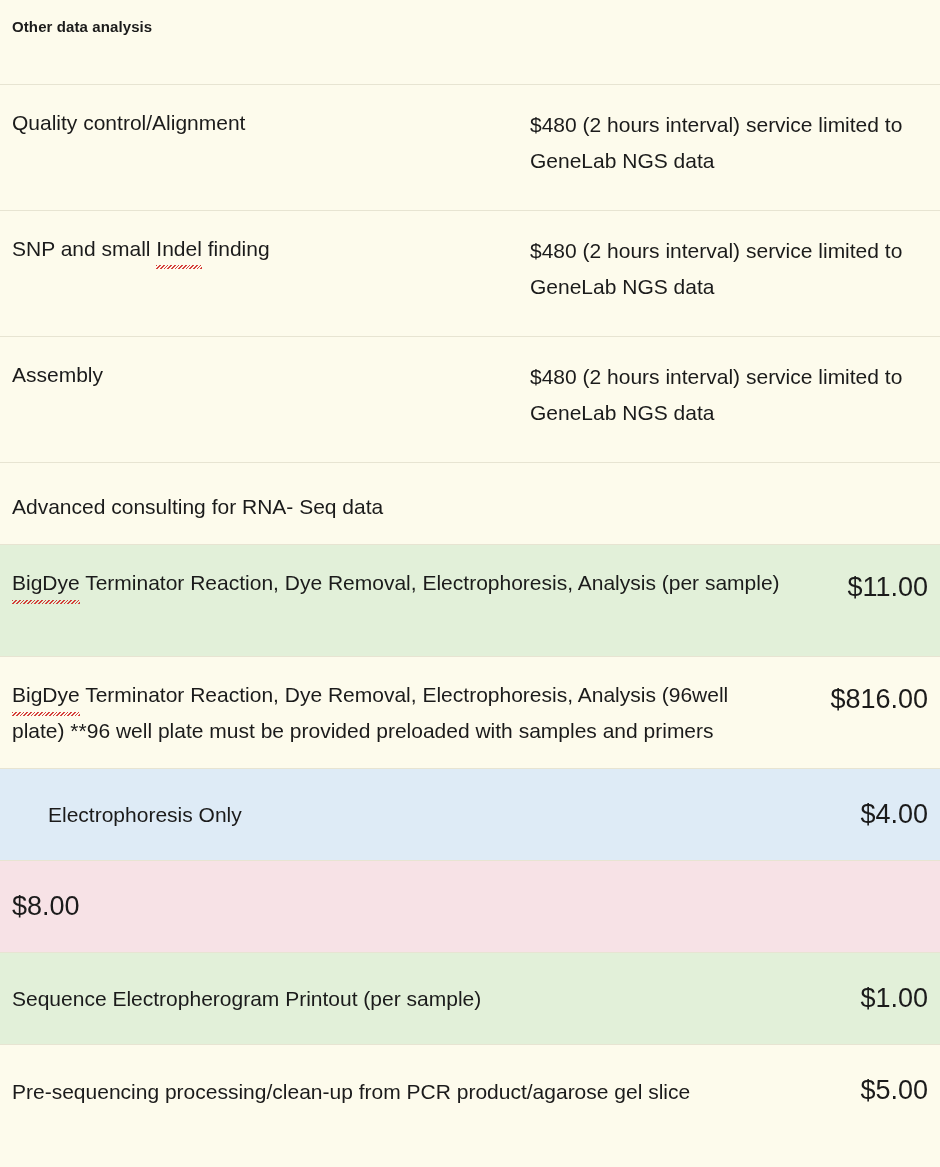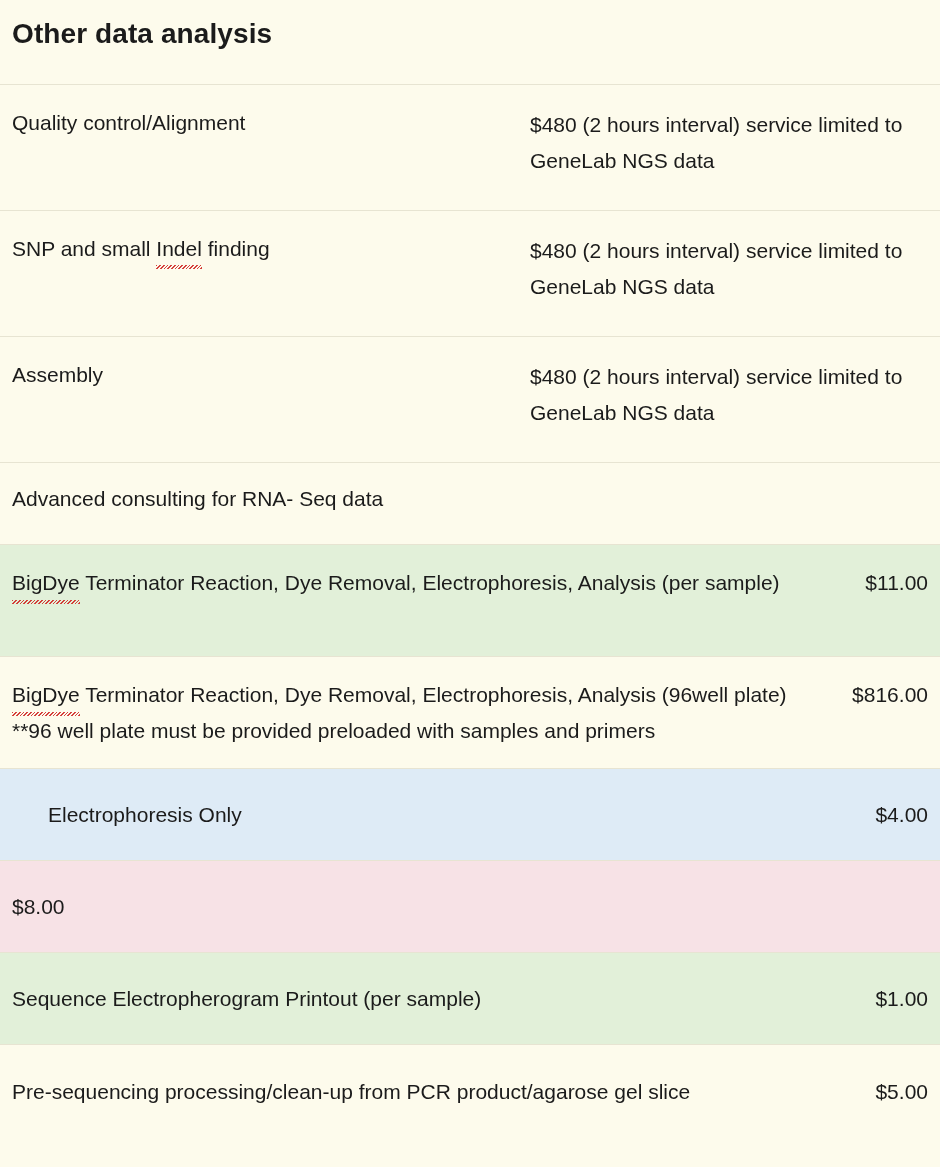--- a/index.html
+++ b/index.html
@@ -22,21 +22,21 @@
     border-bottom: 1px solid #e7e4d2;
   }
   .row.no-border { border-bottom: none; }
 
   
   .section-header {
     height: 85px;
     padding: 18px 12px 0 12px;
   }
   .section-header .title {
-    font-size: 28px;
+    font-size: 15px;
     font-weight: bold;
     color: #1b1b1b;
     letter-spacing: 0.1px;
   }
 
   
   .svc {
     display: flex;
     align-items: flex-start;
     padding: 22px 12px 6px 12px;
@@ -49,40 +49,40 @@
     color: #1b1b1b;
     line-height: 1.55;
   }
   .svc .c2 {
     flex: 1 1 auto;
     font-size: 21px;
     color: #1b1b1b;
     line-height: 1.72;
     padding-right: 20px;
   }
-  .svc.short { min-height: 82px; padding-top: 20px; padding-bottom: 20px; }
+  .svc.short { min-height: 82px; padding-top: 20px; padding-bottom: 20px; align-items: flex-end; }
 
   
   .price {
     display: flex;
     align-items: flex-start;
     padding: 20px 12px 20px 12px;
     min-height: 90px;
     gap: 36px;
   }
   .price .label {
     flex: 1 1 auto;
     font-size: 21px;
     color: #1b1b1b;
     line-height: 1.7;
     padding-right: 18px;
   }
   .price .amount {
     flex: 0 0 auto;
-    font-size: 21px;
+    font-size: 27px;
     color: #1b1b1b;
     white-space: nowrap;
     text-align: right;
     line-height: 1.7;
   }
   .price.tall { min-height: 112px; }
   .price.one-line { min-height: 92px; align-items: center; padding-top: 0; padding-bottom: 0; }
 
   
   .tint-green { background: #e2f0d9; }

